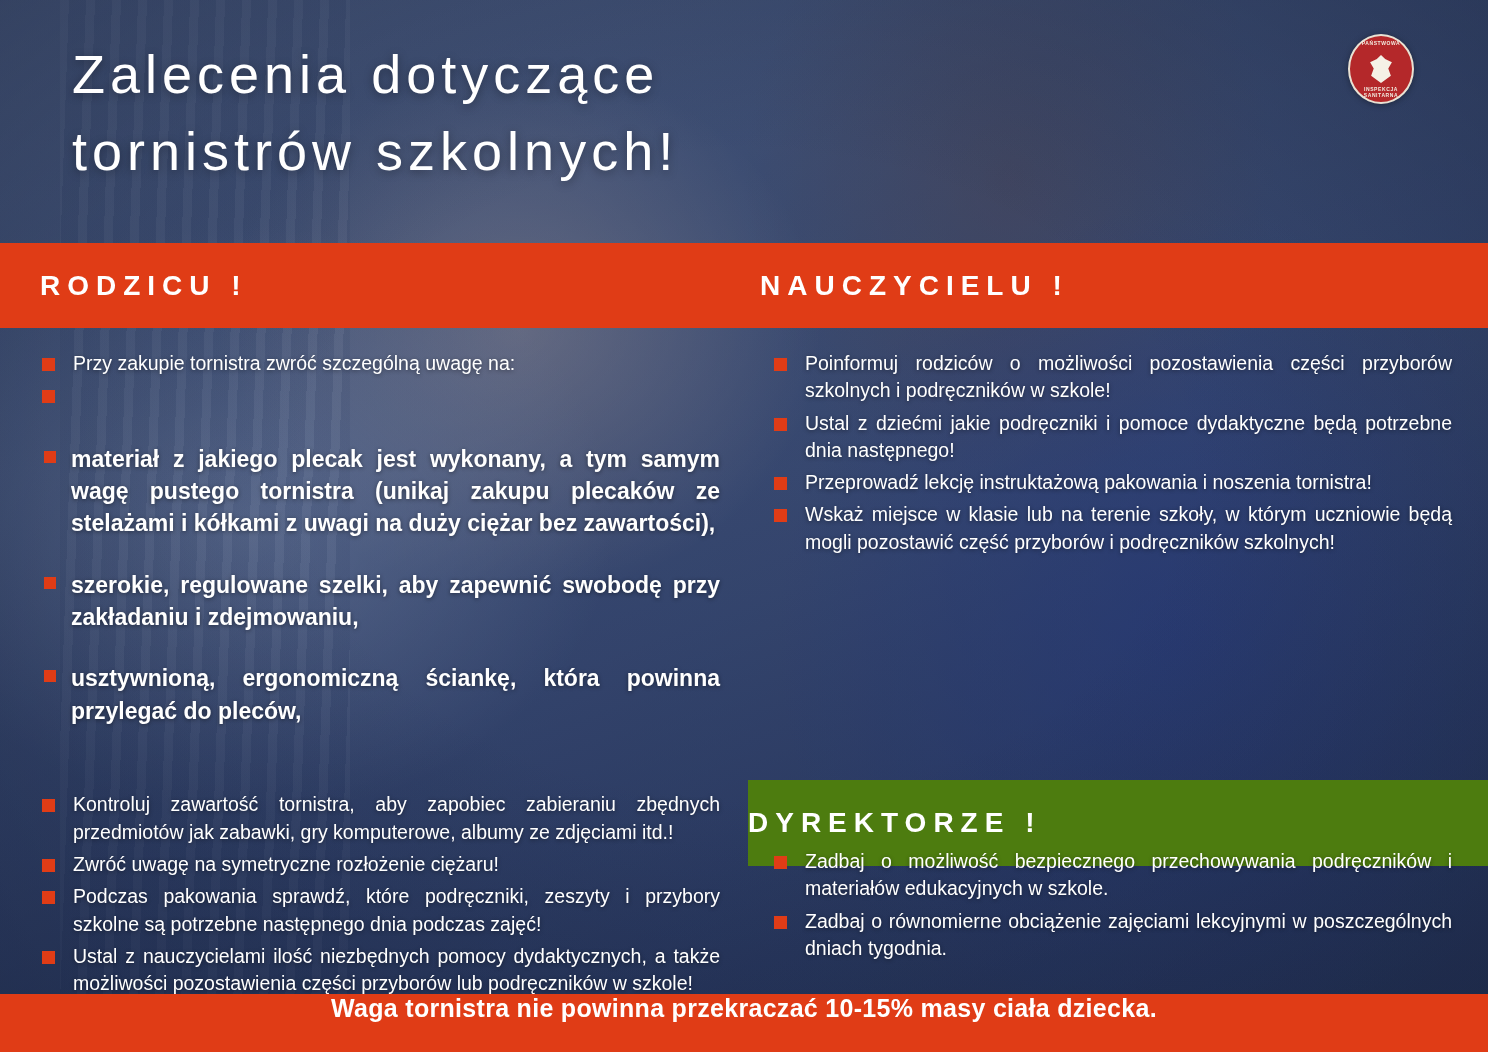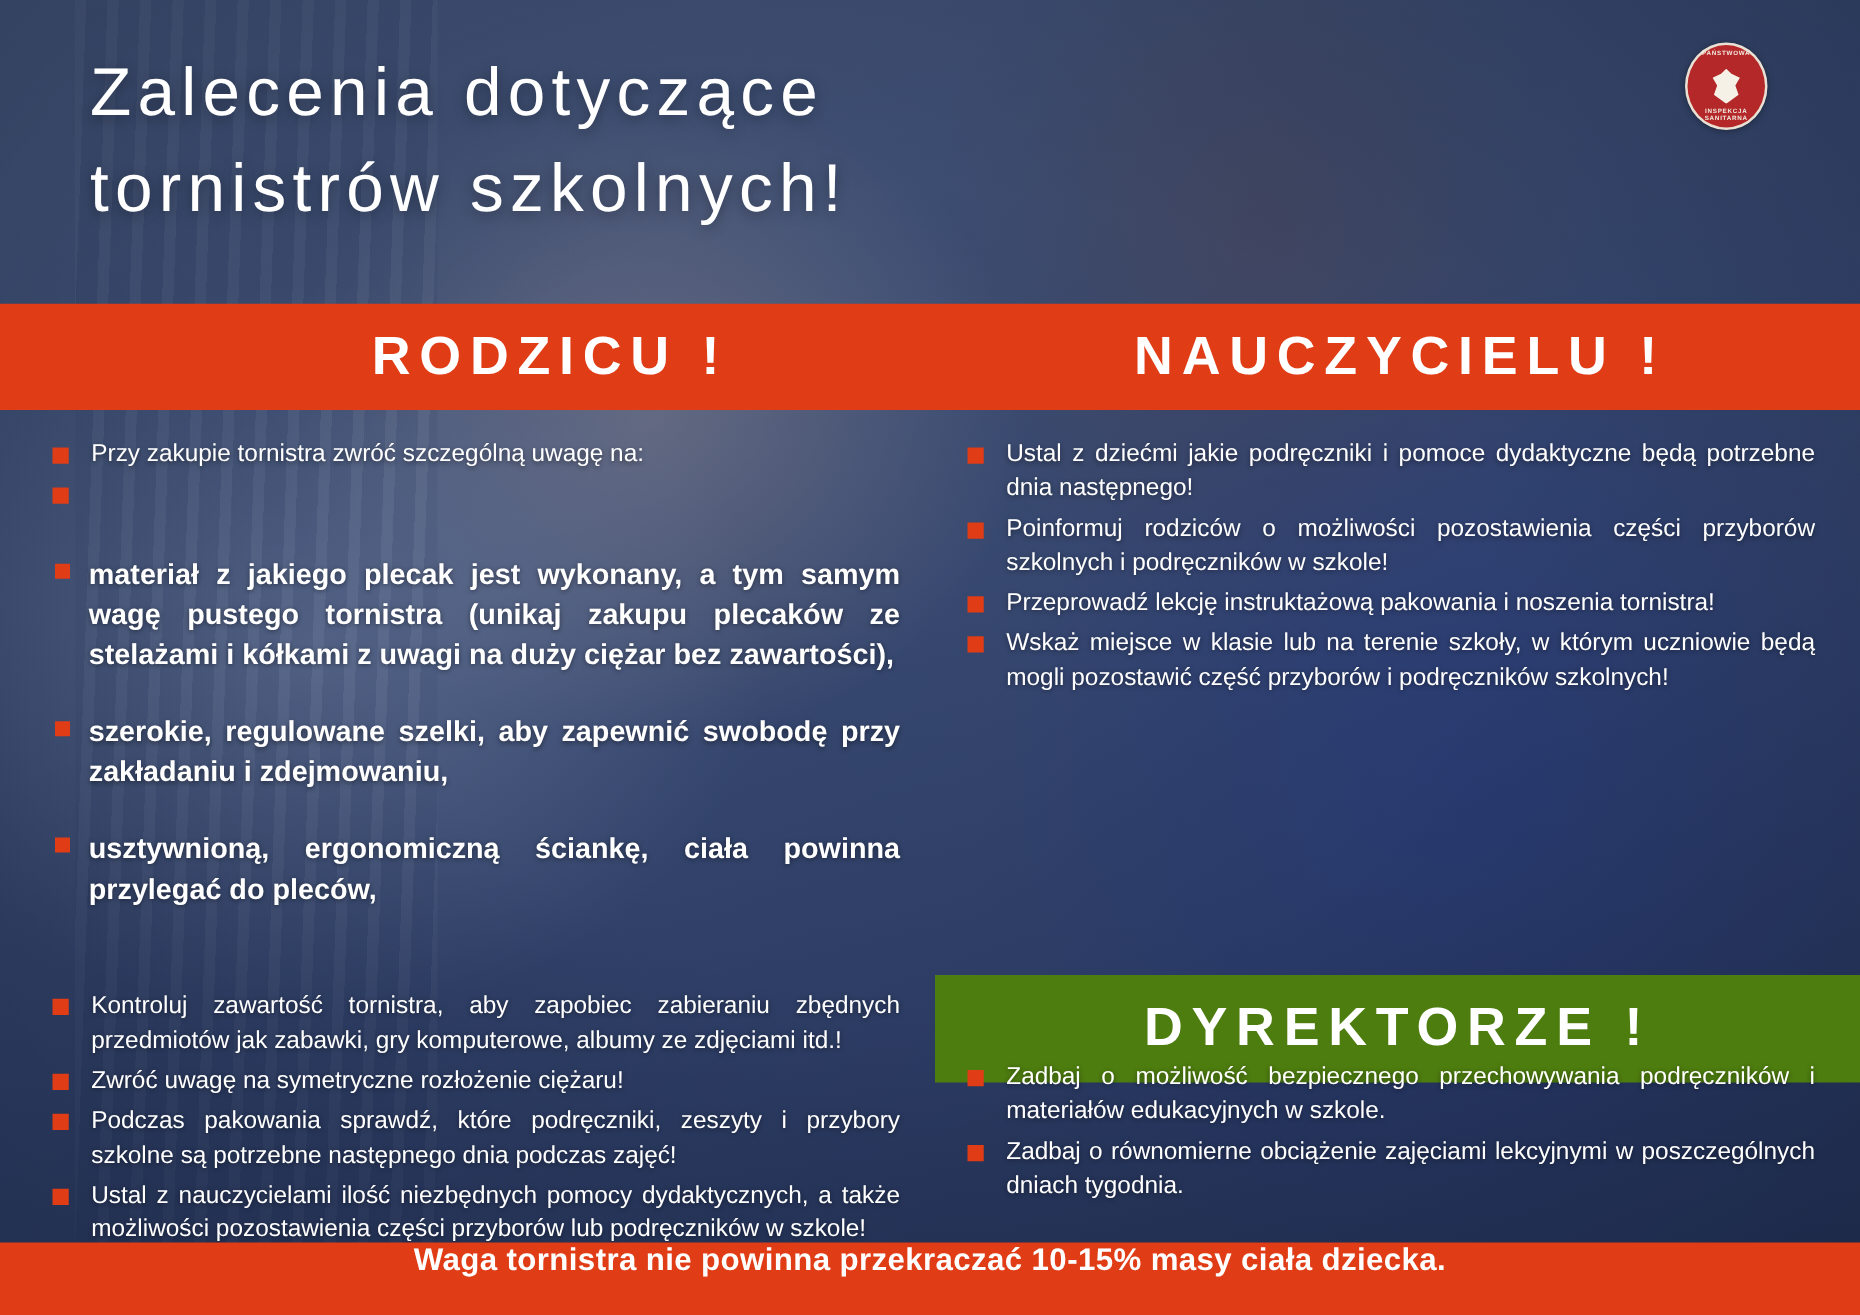--- a/index.html
+++ b/index.html
@@ -110,24 +110,24 @@
     position: absolute;
     left: 0; top: 243px;
     width: 1488px; height: 85px;
     background: #e03c16;
   }
   .banner-heading {
     position: absolute;
     top: 0;
     height: 85px;
     line-height: 85px;
-    font-size: 43px;
+    font-size: 28px;
     font-weight: bold;
     letter-spacing: 7px;
-    text-align: center;
+    text-align: left;
   }
   .heading-parent { left: 40px; width: 800px; }
   .heading-teacher { left: 760px; width: 720px; }
 
   .banner-director {
     position: absolute;
     left: 748px; top: 740px;
     width: 740px; height: 86px;
     background: #4d7c0f;
     margin-top: 40px;
@@ -235,35 +235,35 @@
     <div class="banner-heading heading-teacher">NAUCZYCIELU !</div>
   </div>
 
   <div class="col col-left">
     <ul class="bullets">
       <li>Przy zakupie tornistra zwróć szczególną uwagę na:</li>
       <li style="list-style:none;padding-left:0;margin-bottom:0;">
         <ul class="sub">
           <li>materiał z jakiego plecak jest wykonany, a tym samym wagę pustego tornistra (unikaj zakupu plecaków ze stelażami i kółkami z uwagi na duży ciężar bez zawartości),</li>
           <li>szerokie, regulowane szelki, aby zapewnić swobodę przy zakładaniu i zdejmowaniu,</li>
-          <li>usztywnioną, ergonomiczną ściankę, ciała powinna przylegać do pleców,</li>
+          <li>usztywnioną, ergonomiczną ściankę, która powinna przylegać do pleców,</li>
         </ul>
       </li>
       <li>Kontroluj zawartość tornistra, aby zapobiec zabieraniu zbędnych przedmiotów jak zabawki, gry komputerowe, albumy ze zdjęciami itd.!</li>
       <li>Zwróć uwagę na symetryczne rozłożenie ciężaru!</li>
       <li>Podczas pakowania sprawdź, które podręczniki, zeszyty i przybory szkolne są potrzebne następnego dnia podczas zajęć!</li>
       <li>Ustal z nauczycielami ilość niezbędnych pomocy dydaktycznych, a także możliwości pozostawienia części przyborów lub podręczników w szkole!</li>
       <li>Kupuj zeszyty w miękkich okładkach!</li>
     </ul>
   </div>
 
   <div class="col col-right">
     <ul class="bullets tight">
+      <li>Poinformuj rodziców o możliwości pozostawienia części przyborów szkolnych i podręczników w szkole!</li>
       <li>Ustal z dziećmi jakie podręczniki i pomoce dydaktyczne będą potrzebne dnia następnego!</li>
-      <li>Poinformuj rodziców o możliwości pozostawienia części przyborów szkolnych i podręczników w szkole!</li>
       <li>Przeprowadź lekcję instruktażową pakowania i noszenia tornistra!</li>
       <li>Wskaż miejsce w klasie lub na terenie szkoły, w którym uczniowie będą mogli pozostawić część przyborów i podręczników szkolnych!</li>
     </ul>
   </div>
 
   <div class="banner-director">
     <div class="banner-heading">DYREKTORZE !</div>
   </div>
 
   <div class="col-director">

